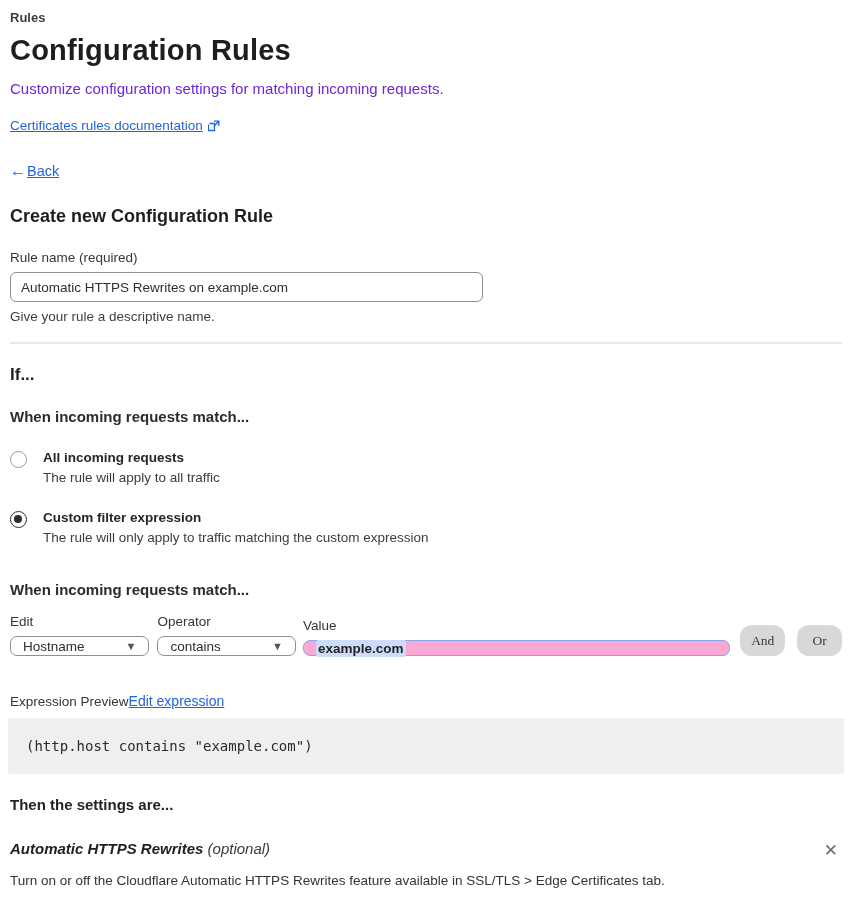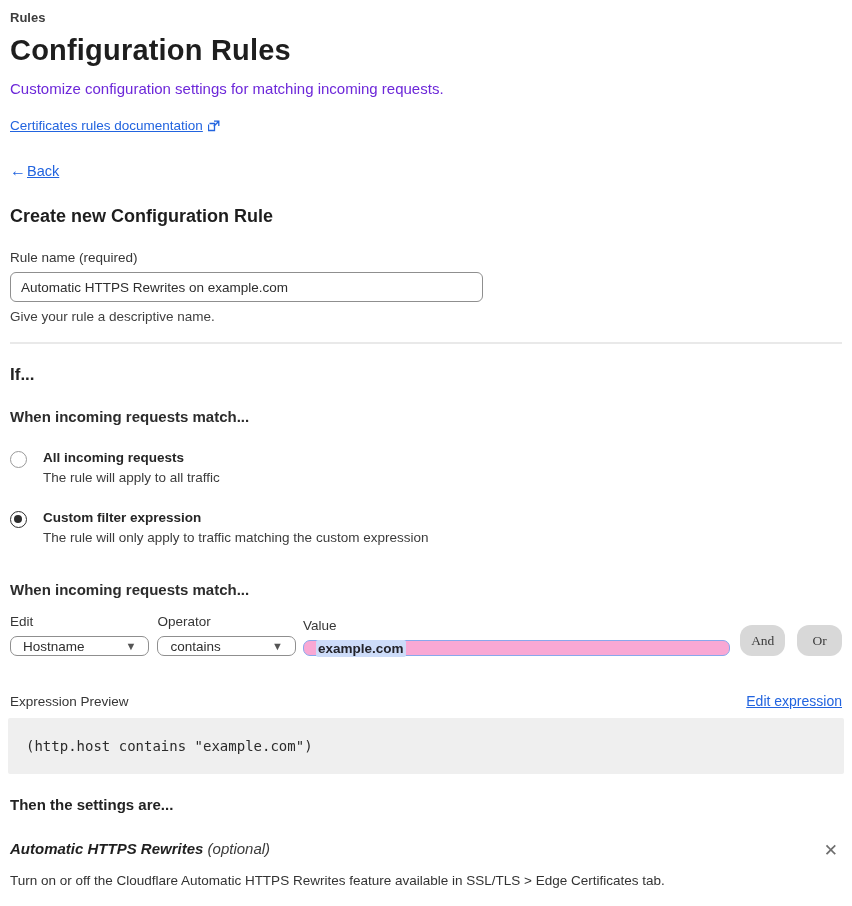--- a/index.html
+++ b/index.html
@@ -66,21 +66,21 @@
     display: flex; align-items: center; padding: 0 12px; font-size: 13.5px; color: #23232a;
   }
   .value-selection { background: #cddcf9; padding: 1px 2px; border-radius: 2px; font-weight: 600; }
   .conj-btn {
     width: 45px; height: 31px; background: #d8d8d8; border: none; border-radius: 12px;
     font-family: Liberation Serif, serif; font-size: 13.5px; color: #3b3b3b; cursor: pointer; margin-left: 10px;
   }
   .conj-btn:last-child { margin-left: 12px; }
   .value-help { font-size: 13.5px; color: #3f3f3f; margin-top: 7px; margin-left: 294px; }
 
-  .preview-header { display: flex; justify-content: space-between; align-items: center; margin-top: 37px; }
+  .preview-header { display: flex; justify-content: flex-start; align-items: center; margin-top: 37px; }
   .preview-label { font-size: 13.5px; color: #363636; }
   .edit-link { font-size: 14px; }
   .code-block {
     margin-top: 9px; margin-left: -2px; margin-right: -2px;
     background: #efefef; padding: 19px 18px; border-radius: 2px;
   }
   .code-text { font-family: "DejaVu Sans Mono", "Liberation Mono", monospace; font-size: 14px; color: #2b2b2b; }
 
   .then-heading { font-size: 15px; font-weight: 700; color: #232323; margin-top: 22px; }
 

